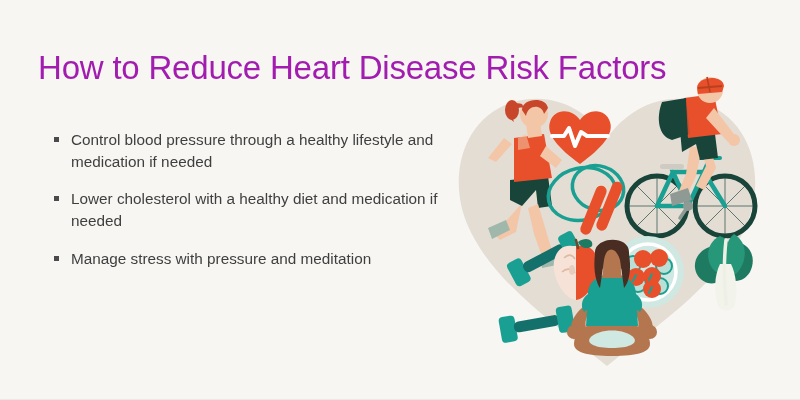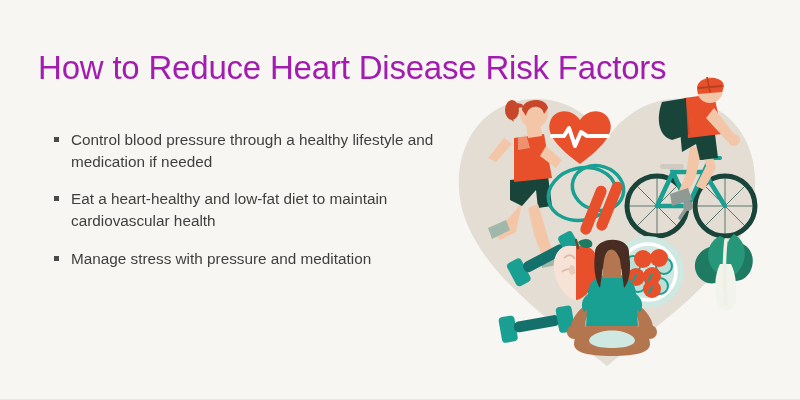--- a/index.html
+++ b/index.html
@@ -82,21 +82,24 @@
 
   <h1 id="page-title">How to Reduce Heart Disease Risk Factors</h1>
 
   <ul id="bullet-list">
     <li class="bullet-item">
       <span class="bullet-marker"></span>
       <span>Control blood pressure through a healthy lifestyle and medication if needed</span>
     </li>
     <li class="bullet-item">
       <span class="bullet-marker"></span>
-      <span>Eat a heart-healthy and low-fat diet to maintain cardiovascular health</span>
+      <span>Lower cholesterol with a healthy diet and medication if needed</span>
+    </li>
+    <li class="bullet-item">
+      <span class="bullet-marker"></span>
     </li>
     <li class="bullet-item">
       <span class="bullet-marker"></span>
       <span>Manage stress with pressure and meditation</span>
     </li>
   </ul>
 
   <div id="heart-illustration">
     <svg viewBox="0 0 310 300" xmlns="http://www.w3.org/2000/svg">
 

